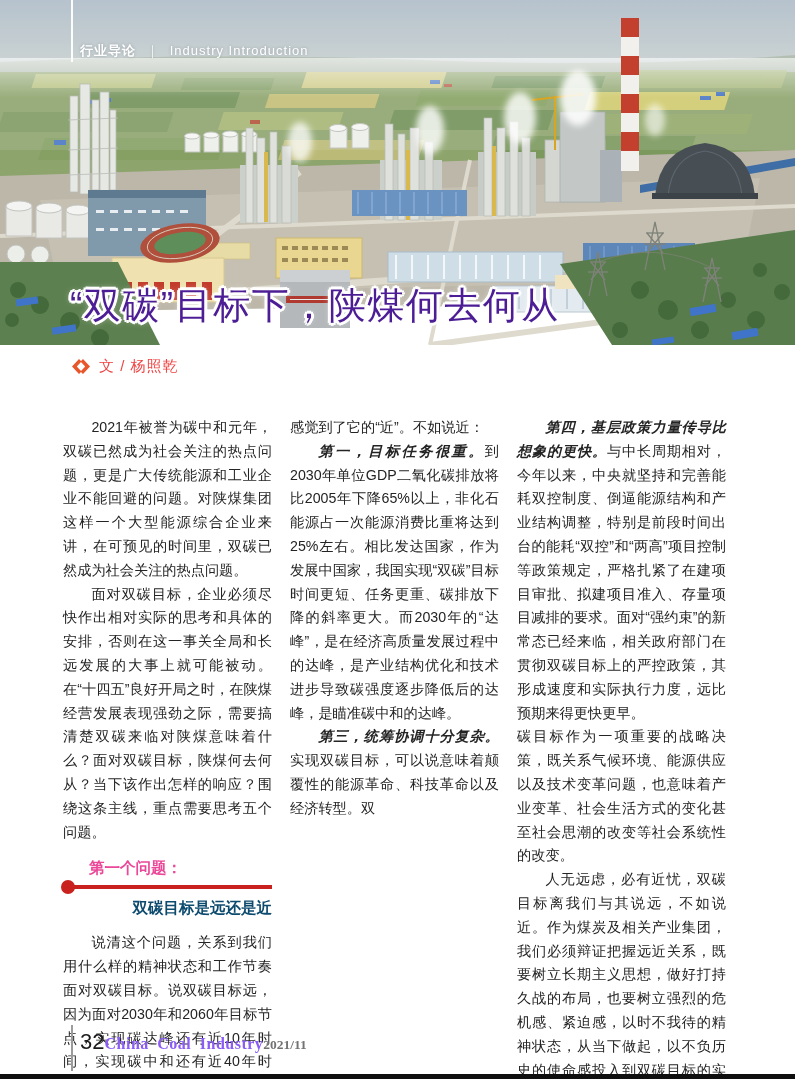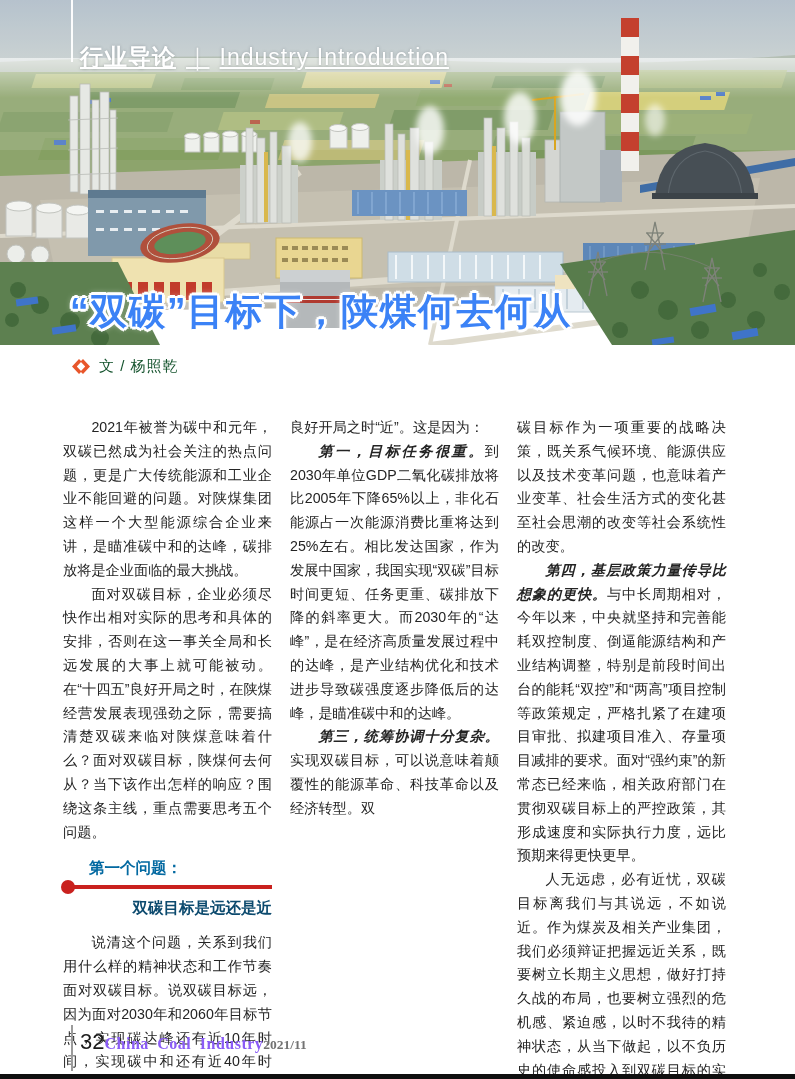--- a/index.html
+++ b/index.html
@@ -5,43 +5,43 @@
   html,body{margin:0;padding:0;background:#ffffff;}
   .page{position:relative;width:795px;height:1079px;background:#ffffff;overflow:hidden;
         font-family:"Liberation Sans",sans-serif;}
 
   
   .photo-wrap{position:absolute;left:0;top:0;width:795px;height:345px;}
   .photo-wrap svg{display:block;}
 
   .header-rule{position:absolute;left:71px;top:0;width:2px;height:62px;background:rgba(255,255,255,.95);}
   .header-overlay{position:absolute;left:80px;top:42px;display:flex;align-items:baseline;gap:10px;
-        color:#ffffff;font-size:23px;letter-spacing:1px;text-shadow:0 0 3px rgba(60,70,80,.35);text-decoration:underline;}
+        color:#ffffff;font-size:13px;letter-spacing:1px;text-shadow:0 0 3px rgba(60,70,80,.35);}
   .header-overlay .cn{font-weight:bold;}
   .header-overlay .sep{font-weight:300;opacity:.9;}
   .header-overlay .en{font-weight:400;}
 
-  .hero-title{position:absolute;left:70px;top:287px;font-size:37px;font-weight:700;color:#3b82f6;
+  .hero-title{position:absolute;left:70px;top:281px;font-size:37px;font-weight:400;color:#4c1d95;
         letter-spacing:1.5px;white-space:nowrap;
         text-shadow:-2px -2px 0 #fff,2px -2px 0 #fff,-2px 2px 0 #fff,2px 2px 0 #fff,
                     -3px 0 0 #fff,3px 0 0 #fff,0 -3px 0 #fff,0 3px 0 #fff,0 0 7px rgba(255,255,255,.95);}
 
   
   .byline{position:absolute;left:72px;top:357px;display:flex;align-items:center;gap:9px;
-        font-size:15px;color:#14532d;letter-spacing:1px;}
+        font-size:15px;color:#ef4444;letter-spacing:1px;}
 
   
   .article{position:absolute;left:63px;top:416px;width:664px;display:flex;gap:18px;}
   .col{width:209px;font-size:14.2px;line-height:23.8px;text-align:justify;color:#242424;}
   .para{margin:0;}
   .para.indent{text-indent:2em;}
   .lead{font-style:italic;font-weight:bold;font-family:"Liberation Serif",serif;}
 
   .sec-heading{margin:13px 0 12px;}
-  .sec-kicker{font-weight:bold;font-size:15.5px;line-height:22px;padding-left:26px;color:#0369a1;}
+  .sec-kicker{font-weight:bold;font-size:15.5px;line-height:22px;padding-left:26px;color:#ec4899;}
   .sec-rule{position:relative;height:4px;background:#c9211e;margin:6px 0 8px;}
   .sec-dot{position:absolute;left:-2px;top:-5px;width:14px;height:14px;border-radius:50%;background:#c9211e;}
   .sec-title{font-weight:bold;font-size:15.5px;line-height:22px;text-align:right;color:#0c4a6e;}
 
   
   .footer-line{position:absolute;left:71px;top:1025px;width:2px;height:46px;background:#9b9b9b;}
   .footer{position:absolute;left:80px;top:1029px;display:flex;align-items:baseline;}
   .page-num{font-size:22px;color:#1b1b1b;}
   .journal{font-family:"Liberation Serif",serif;font-weight:bold;font-size:16px;color:#8b5cf6;
         letter-spacing:.5px;word-spacing:4px;}
@@ -404,39 +404,39 @@
   <div class="byline">
     <svg width="18" height="15" viewBox="0 0 18 15">
       <polygon points="7,0 0,7.5 7,15 9.5,12.5 4.8,7.5 9.5,2.5" fill="#e8562b"></polygon>
       <polygon points="11,0 18,7.5 11,15 8.5,12.5 13.2,7.5 8.5,2.5" fill="#e8562b"></polygon>
     </svg>
     <span>文 / 杨照乾</span>
   </div>
 
   <div class="article">
       <div class="col">
-        <p class="para indent"><span>2021年被誉为碳中和元年，双碳已然成为社会关注的热点问题，更是广大传统能源和工业企业不能回避的问题。对陕煤集团这样一个大型能源综合企业来讲，是瞄准碳中和的达峰，碳排放将是企业面临的最大挑战。</span></p>
+        <p class="para indent"><span>2021年被誉为碳中和元年，双碳已然成为社会关注的热点问题，更是广大传统能源和工业企业不能回避的问题。对陕煤集团这样一个大型能源综合企业来讲，在可预见的时间里，双碳已然成为社会关注的热点问题。</span></p>
         <p class="para indent"><span>面对双碳目标，企业必须尽快作出相对实际的思考和具体的安排，否则在这一事关全局和长远发展的大事上就可能被动。在“十四五”良好开局之时，在陕煤经营发展表现强劲之际，需要搞清楚双碳来临对陕煤意味着什么？面对双碳目标，陕煤何去何从？当下该作出怎样的响应？围绕这条主线，重点需要思考五个问题。</span></p>
         <div class="sec-heading">
           <div class="sec-kicker">第一个问题：</div>
           <div class="sec-rule">
             <span class="sec-dot"></span>
           </div>
           <div class="sec-title">双碳目标是远还是近</div>
         </div>
         <p class="para indent"><span>说清这个问题，关系到我们用什么样的精神状态和工作节奏面对双碳目标。说双碳目标远，因为面对2030年和2060年目标节点，实现碳达峰还有近10年时间，实现碳中和还有近40年时间，但现实更多的是让我们</span></p>
       </div>
       <div class="col">
-        <p class="para"><span>良好开局之时“近”。这是因为：</span></p>
+        <p class="para"><span>感觉到了它的“近”。不如说近：</span></p>
         <p class="para indent"><span class="lead">第一，目标任务很重。</span><span>到2030年单位GDP二氧化碳排放将比2005年下降65%以上，非化石能源占一次能源消费比重将达到25%左右。相比发达国家，作为发展中国家，我国实现“双碳”目标时间更短、任务更重、碳排放下降的斜率更大。而2030年的“达峰”，是在经济高质量发展过程中的达峰，是产业结构优化和技术进步导致碳强度逐步降低后的达峰，是瞄准碳中和的达峰。</span></p>
         <p class="para indent"><span class="lead">第三，统筹协调十分复杂。</span><span>实现双碳目标，可以说意味着颠覆性的能源革命、科技革命以及经济转型。双</span></p>
       </div>
       <div class="col">
+        <p class="para indent"><span class="lead">第四，基层政策力量传导比想象的更快。</span><span>与中长周期相对，今年以来，中央就坚持和完善能耗双控制度、倒逼能源结构和产业结构调整，特别是前段时间出台的能耗“双控”和“两高”项目控制等政策规定，严格扎紧了在建项目审批、拟建项目准入、存量项目减排的要求。面对“强约束”的新常态已经来临，相关政府部门在贯彻双碳目标上的严控政策，其形成速度和实际执行力度，远比预期来得更快更早。</span></p>
         <p class="para"><span>碳目标作为一项重要的战略决策，既关系气候环境、能源供应以及技术变革问题，也意味着产业变革、社会生活方式的变化甚至社会思潮的改变等社会系统性的改变。</span></p>
-        <p class="para indent"><span class="lead">第四，基层政策力量传导比想象的更快。</span><span>与中长周期相对，今年以来，中央就坚持和完善能耗双控制度、倒逼能源结构和产业结构调整，特别是前段时间出台的能耗“双控”和“两高”项目控制等政策规定，严格扎紧了在建项目审批、拟建项目准入、存量项目减排的要求。面对“强约束”的新常态已经来临，相关政府部门在贯彻双碳目标上的严控政策，其形成速度和实际执行力度，远比预期来得更快更早。</span></p>
         <p class="para indent"><span>人无远虑，必有近忧，双碳目标离我们与其说远，不如说近。作为煤炭及相关产业集团，我们必须辩证把握远近关系，既要树立长期主义思想，做好打持久战的布局，也要树立强烈的危机感、紧迫感，以时不我待的精神状态，从当下做起，以不负历史的使命感投入到双碳目标的实现之中。</span></p>
       </div>
     </div>
 
   <div class="footer-line"></div>
   <div class="footer">
     <span class="page-num">32</span>
     <span class="journal">China Coal Industry</span>
     <span class="issue">2021/11</span>
   </div>

